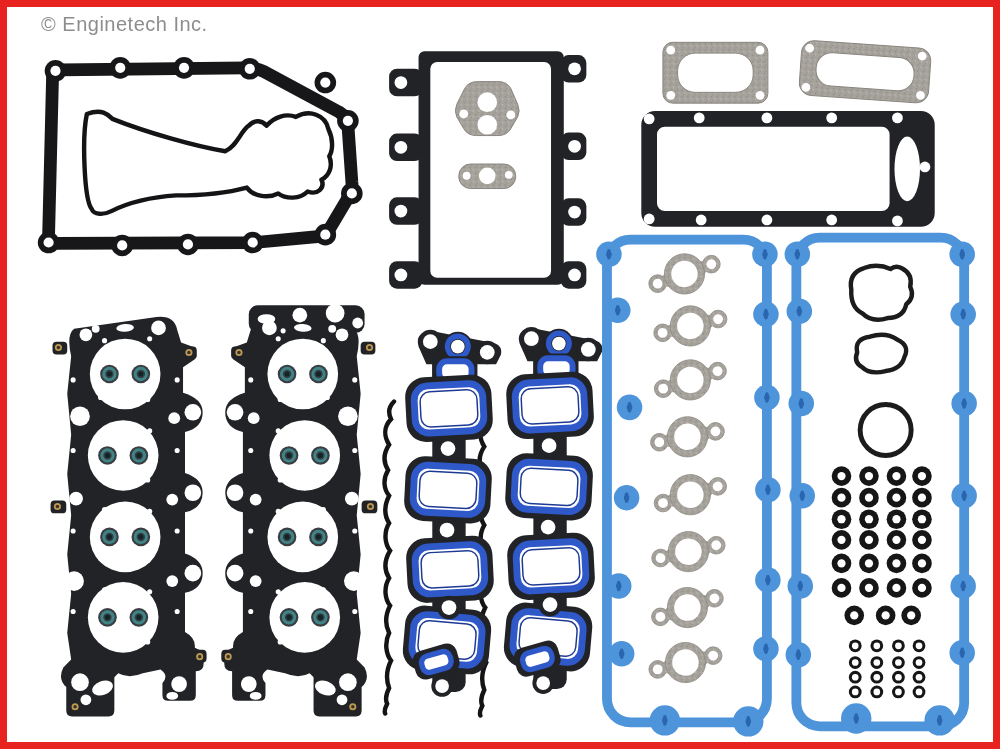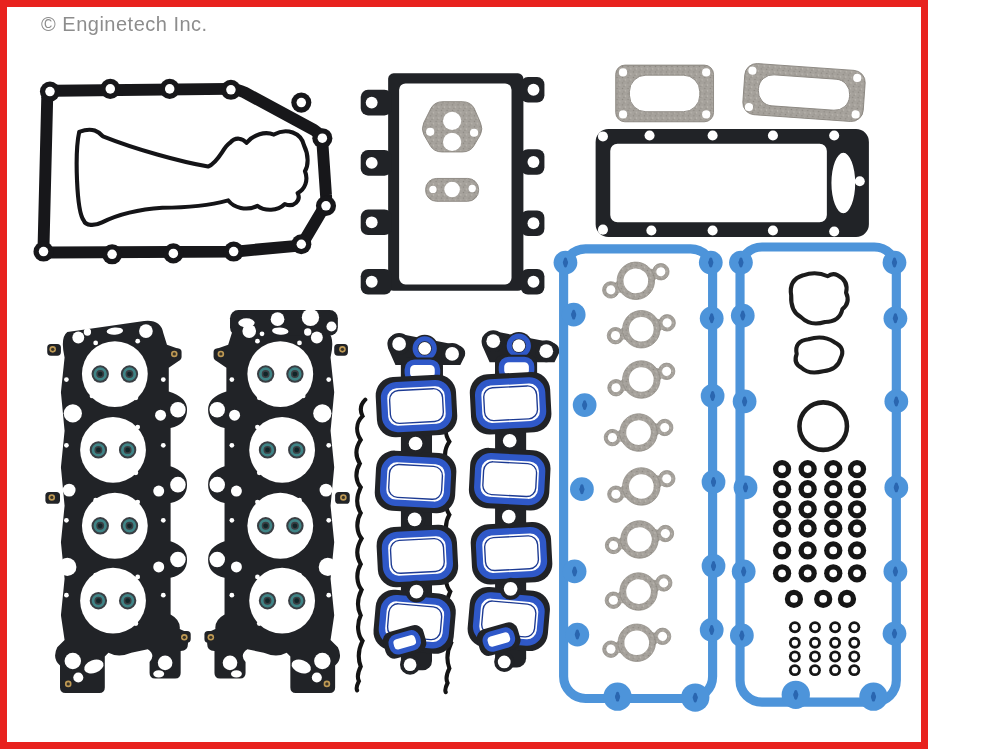--- a/index.html
+++ b/index.html
@@ -1,18 +1,18 @@
 <!DOCTYPE html>
 <html><head>
 <meta charset="utf-8">
 <style>
   html,body{margin:0;padding:0;background:#fff;}
   .stage{
     position:relative;
-    width:928px;height:749px;
+    width:1000px;height:749px;
     box-sizing:border-box;
     border:7px solid #e8221e;
     background:#ffffff;
     overflow:hidden;
     font-family:"Liberation Sans", sans-serif;
   }
   .brand{
     position:absolute;
     left:34px;top:6px;
     font-size:20px;

